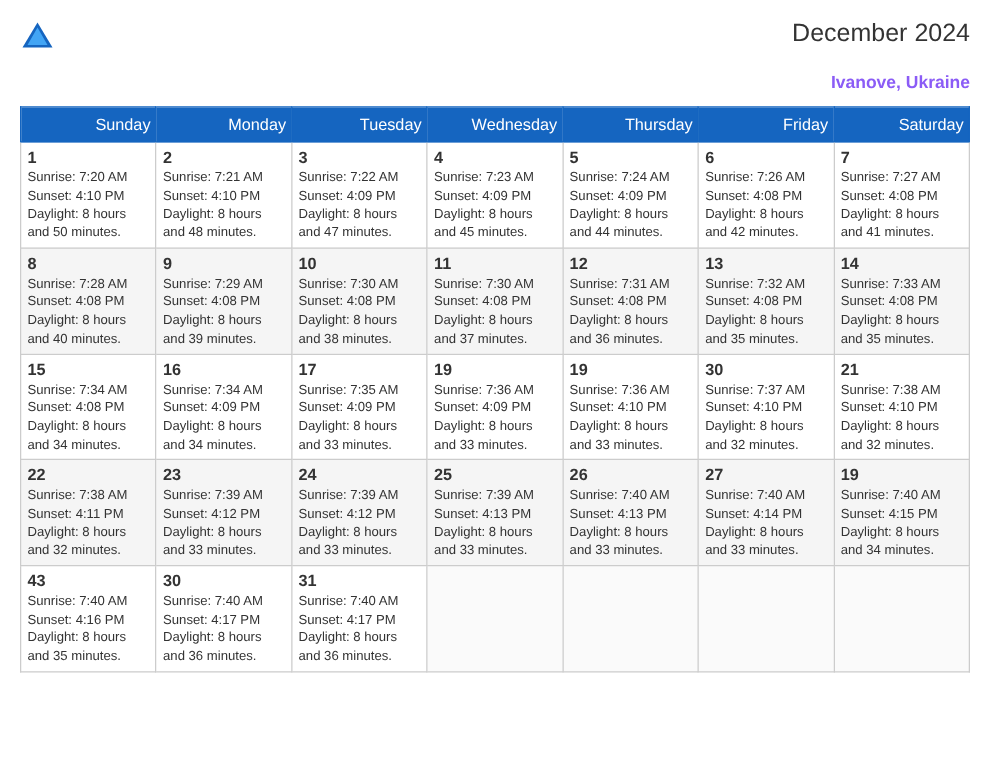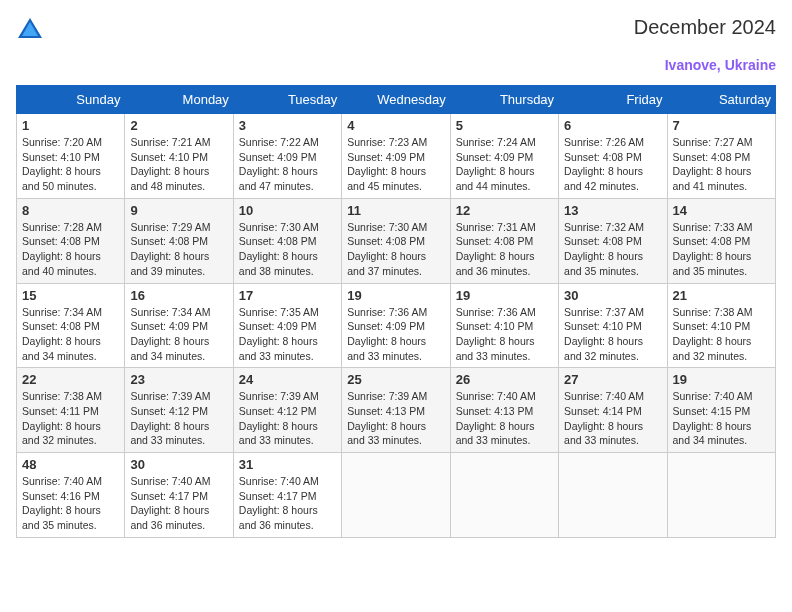--- a/index.html
+++ b/index.html
@@ -233,21 +233,21 @@
           <span class="day-num">27</span>
           <div class="cell-text">Sunrise: 7:40 AM<br>Sunset: 4:14 PM<br>Daylight: 8 hours and 33 minutes.</div>
         </td>
         <td>
           <span class="day-num">19</span>
           <div class="cell-text">Sunrise: 7:40 AM<br>Sunset: 4:15 PM<br>Daylight: 8 hours and 34 minutes.</div>
         </td>
       </tr>
       <tr>
         <td>
-          <span class="day-num">48</span>
+          <span class="day-num">43</span>
           <div class="cell-text">Sunrise: 7:40 AM<br>Sunset: 4:16 PM<br>Daylight: 8 hours and 35 minutes.</div>
         </td>
         <td>
           <span class="day-num">30</span>
           <div class="cell-text">Sunrise: 7:40 AM<br>Sunset: 4:17 PM<br>Daylight: 8 hours and 36 minutes.</div>
         </td>
         <td>
           <span class="day-num">31</span>
           <div class="cell-text">Sunrise: 7:40 AM<br>Sunset: 4:17 PM<br>Daylight: 8 hours and 36 minutes.</div>
         </td>

